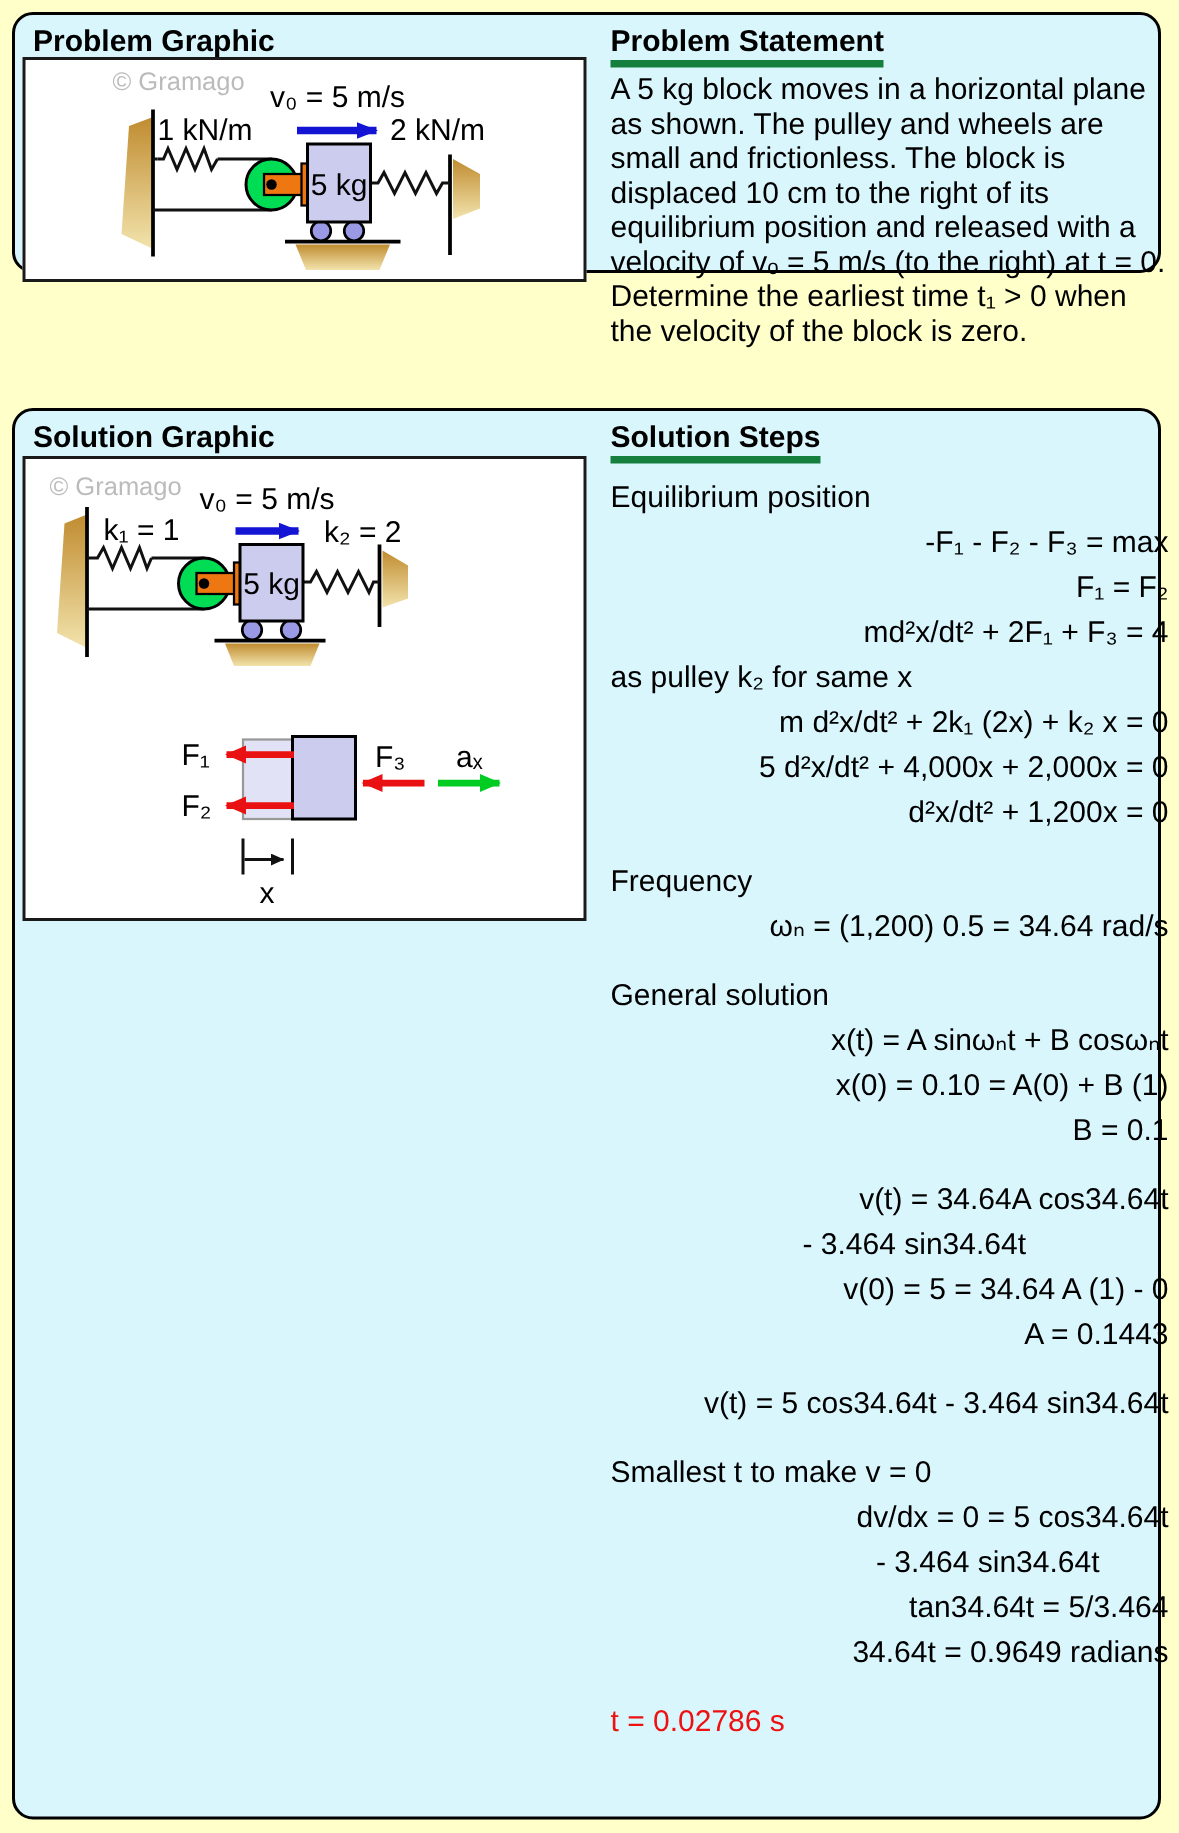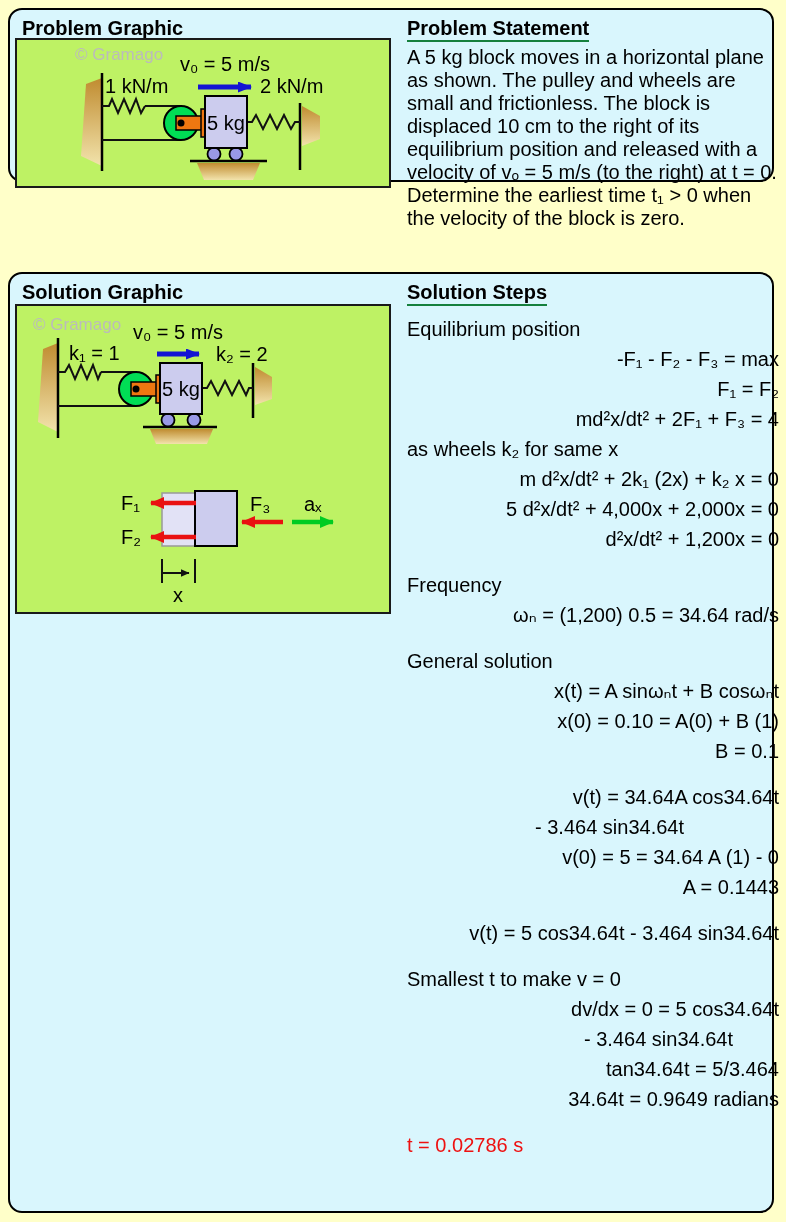--- a/index.html
+++ b/index.html
@@ -14,30 +14,30 @@
     background:#D9F6FD;border:2px solid #000;border-radius:14px;
     box-sizing:border-box;
   }
   #panel-problem{top:8px;height:174px;}
   #panel-solution{top:272px;height:941px;}
   .panel-heading{
     position:absolute;left:12px;top:7px;
     font-size:20px;font-weight:bold;line-height:22px;white-space:pre;
   }
   .gbox{
-    position:absolute;left:5px;background:#bef264;
+    position:absolute;left:5px;background:#ffffff;
     border:2px solid #1a1a1a;box-sizing:border-box;
   }
   #gbox-problem{top:28px;width:376px;height:150px;}
   #gbox-solution{top:30px;width:376px;height:310px;}
   .gbox svg{display:block;width:100%;height:100%;}
   .col{position:absolute;left:397px;top:8px;width:372px;}
   .col-heading{
     display:inline-block;font-size:20px;font-weight:bold;line-height:20px;
-    border-bottom:2px solid #15803d;padding-bottom:2px;white-space:pre;
+    border-bottom:5px solid #15803d;padding-bottom:2px;white-space:pre;
   }
   .statement{
     margin-top:4px;font-size:20px;line-height:23px;width:372px;
   }
   .steps{margin-top:8px;}
   .sline{font-size:20px;line-height:30px;white-space:pre;}
   .head{padding-left:0;}
   .eq{padding-left:15px;text-align:right;}
   .cont1{padding-left:128px;}
   .cont2{padding-left:177px;}
@@ -179,21 +179,21 @@
     </svg>
   </div>
 
   <div class="col">
     <span class="col-heading">Solution Steps</span>
     <div class="steps">
       <div class="sline head">Equilibrium position</div>
       <div class="sline eq">-F₁ - F₂ - F₃ = max</div>
       <div class="sline eq">F₁ = F₂</div>
       <div class="sline eq">md²x/dt² + 2F₁ + F₃ = 4</div>
-      <div class="sline head">as wheels k₂ for same x</div>
+      <div class="sline head">as pulley k₂ for same x</div>
       <div class="sline eq">m d²x/dt² + 2k₁ (2x) + k₂ x = 0</div>
       <div class="sline eq">5 d²x/dt² + 4,000x + 2,000x = 0</div>
       <div class="sline eq">d²x/dt² + 1,200x = 0</div>
       <div class="sline head gap">Frequency</div>
       <div class="sline eq">ωₙ = (1,200) 0.5 = 34.64 rad/s</div>
       <div class="sline head gap">General solution</div>
       <div class="sline eq">x(t) = A sinωₙt + B cosωₙt</div>
       <div class="sline eq">x(0) = 0.10 = A(0) + B (1)</div>
       <div class="sline eq">B = 0.1</div>
       <div class="sline eq gap">v(t) = 34.64A cos34.64t</div>

